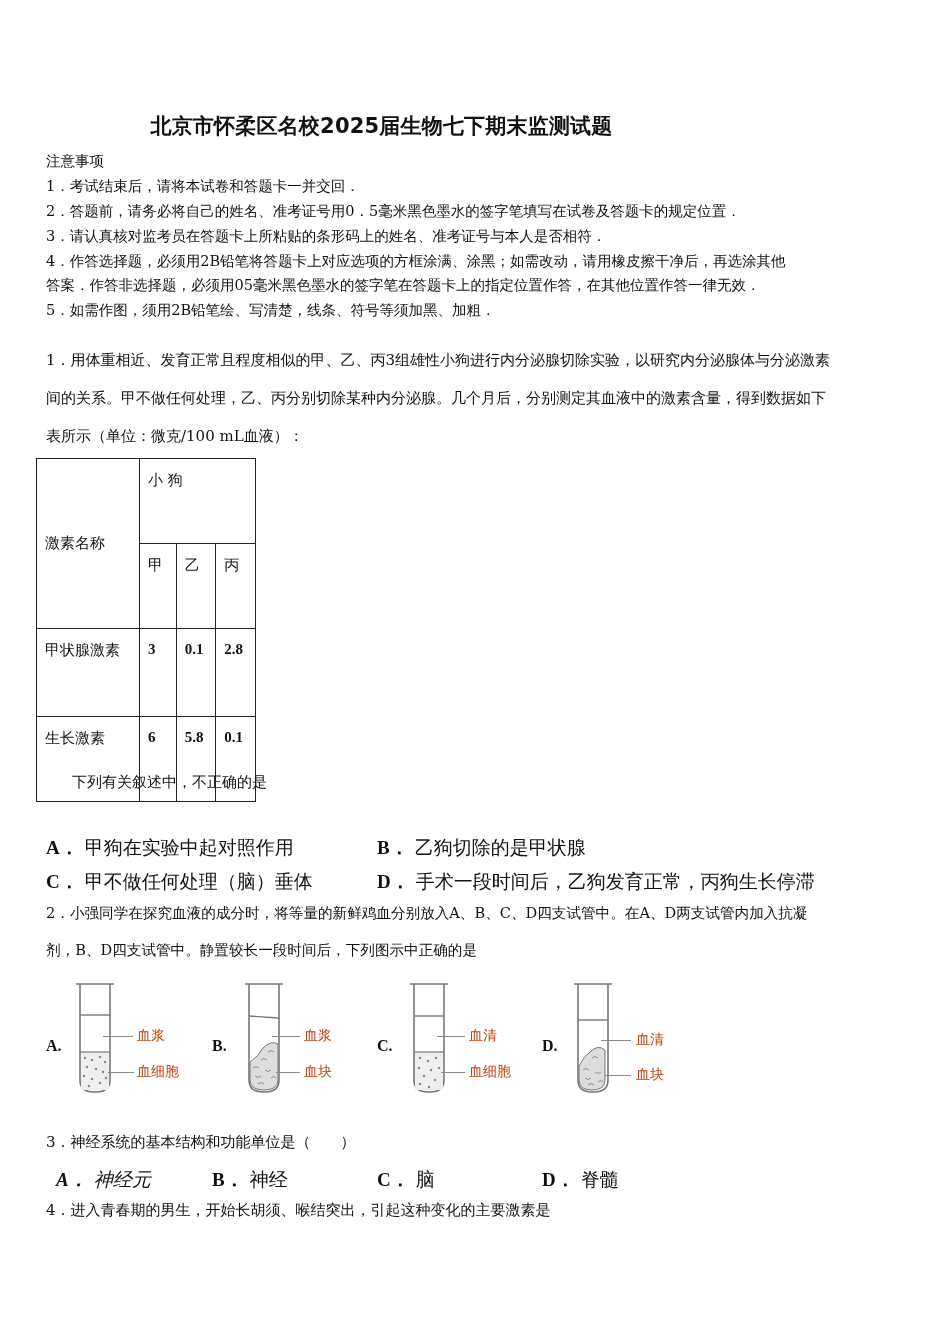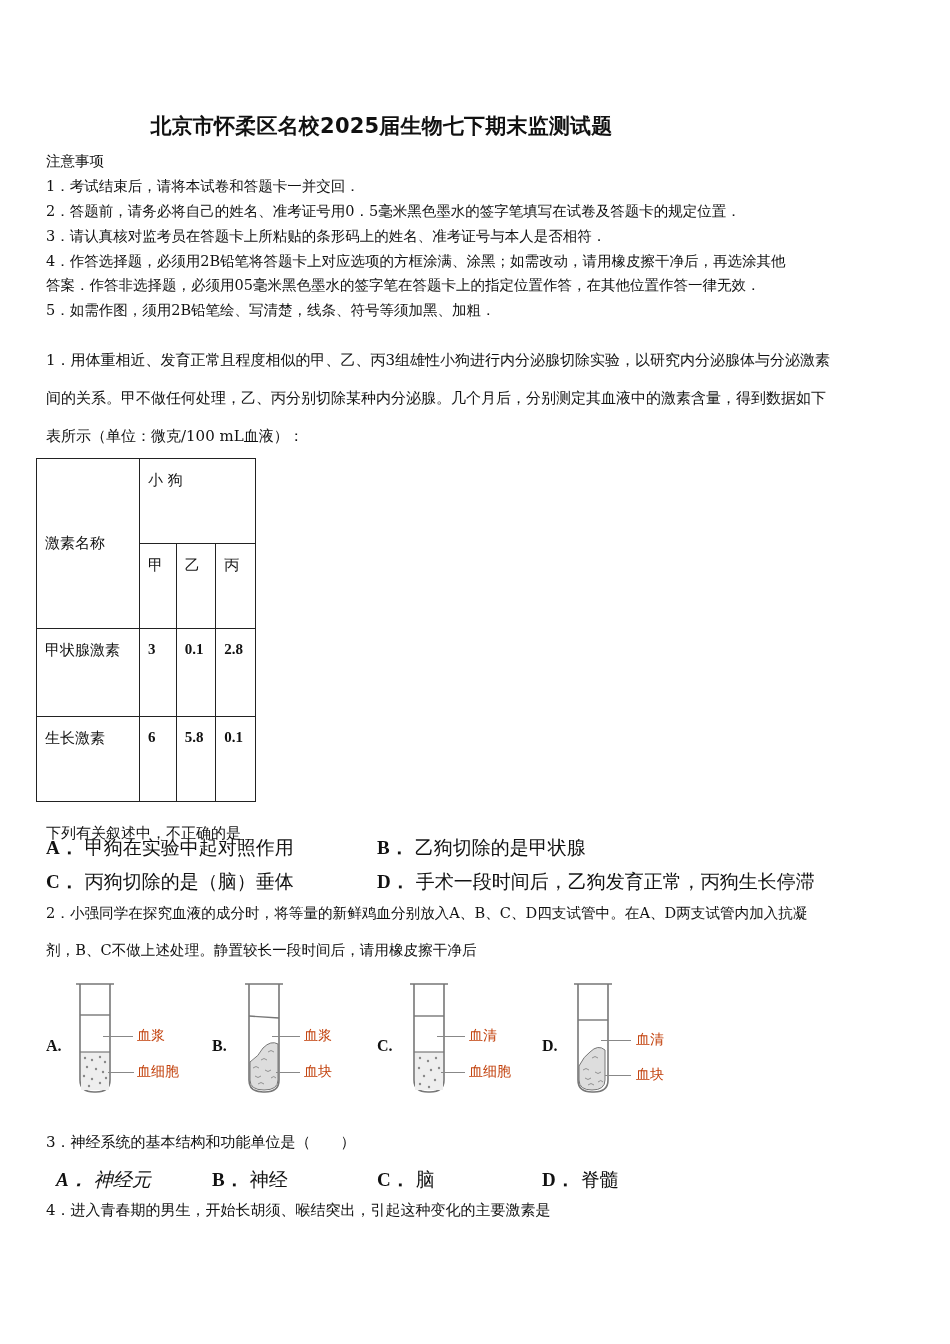--- a/index.html
+++ b/index.html
@@ -81,28 +81,28 @@
     <td>
           <div class="cell-pad num">5.8</div>
         </td>
     <td>
           <div class="cell-pad num">0.1</div>
         </td>
   </tr>
 </tbody>
   </table>
 
-<div class="abs q" style="top:824px;">下列有关叙述中，不正确的是</div>
+<div class="abs q" style="top:773px;margin-left:26px;">下列有关叙述中，不正确的是</div>
 <div class="abs opt" style="top:835px; left:46px;"><b>A．</b><span>甲狗在实验中起对照作用</span></div>
 <div class="abs opt" style="top:835px; left:377px;"><b>B．</b><span>乙狗切除的是甲状腺</span></div>
-<div class="abs opt" style="top:869px; left:46px;"><b>C．</b><span>丙狗切除的是（脑）垂体</span></div>
+<div class="abs opt" style="top:869px; left:46px;"><b>C．</b><span>甲不做任何处理（脑）垂体</span></div>
 <div class="abs opt" style="top:869px; left:377px;"><b>D．</b><span>手术一段时间后，乙狗发育正常，丙狗生长停滞</span></div>
 
 <div class="abs q" style="top:904px; font-size:14.6px;">2．小强同学在探究血液的成分时，将等量的新鲜鸡血分别放入A、B、C、D四支试管中。在A、D两支试管内加入抗凝</div>
-<div class="abs q" style="top:941px; font-size:14.6px;">剂，B、C不做上述处理。静置较长一段时间后，请用橡皮擦干净后</div>
+<div class="abs q" style="top:941px; font-size:14.6px;">剂，B、D四支试管中。静置较长一段时间后，下列图示中正确的是</div>
 
 <div class="tube-letter" style="left:46px; top:1037px;">A.</div>
 <svg class="abs" style="left:72px; top:980px;" width="60" height="120">
   <path d="M4 4 H42 M8 4 V100 Q8 112 22 112 H24 Q38 112 38 100 V4" fill="none" stroke="#777" stroke-width="1.6"></path>
   <line x1="8" y1="35" x2="38" y2="35" stroke="#777" stroke-width="1.4"></line>
   <rect x="9" y="72" width="28" height="38" fill="#eee"></rect>
   <line x1="8" y1="72" x2="38" y2="72" stroke="#777" stroke-width="1.2"></line>
   <g fill="#888">
       <circle cx="13" cy="78" r="1.2"></circle>
       <circle cx="20" cy="80" r="1.2"></circle>

